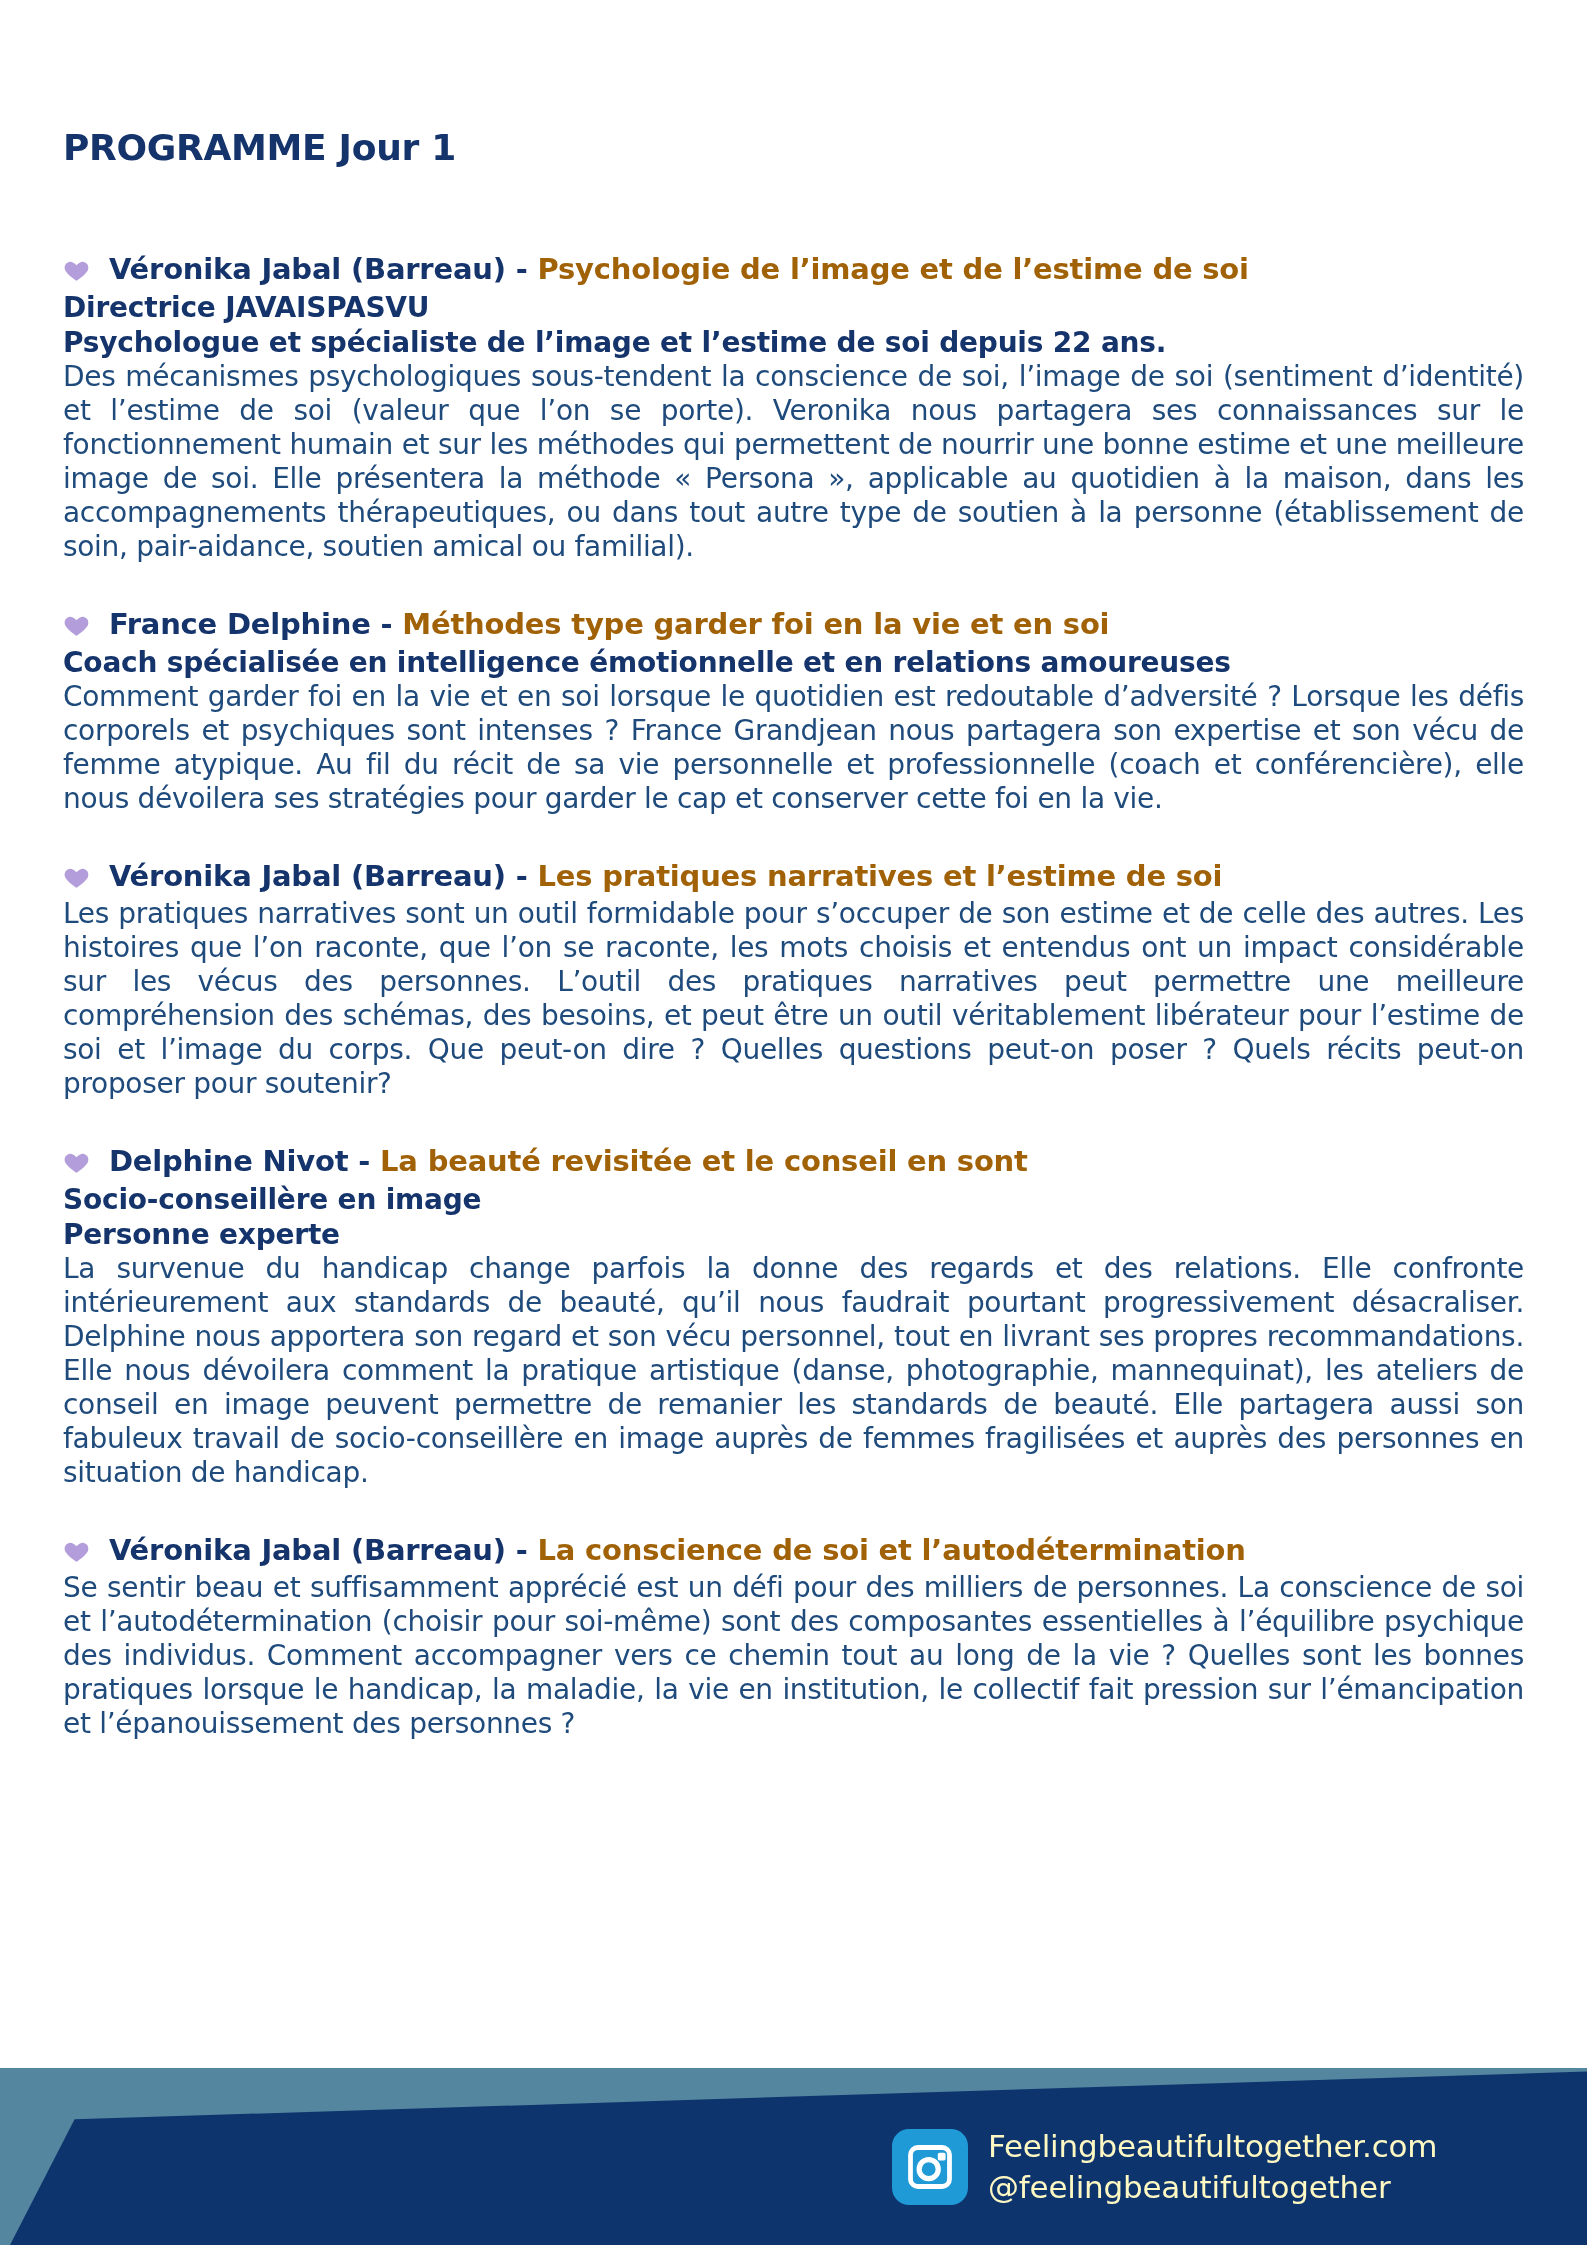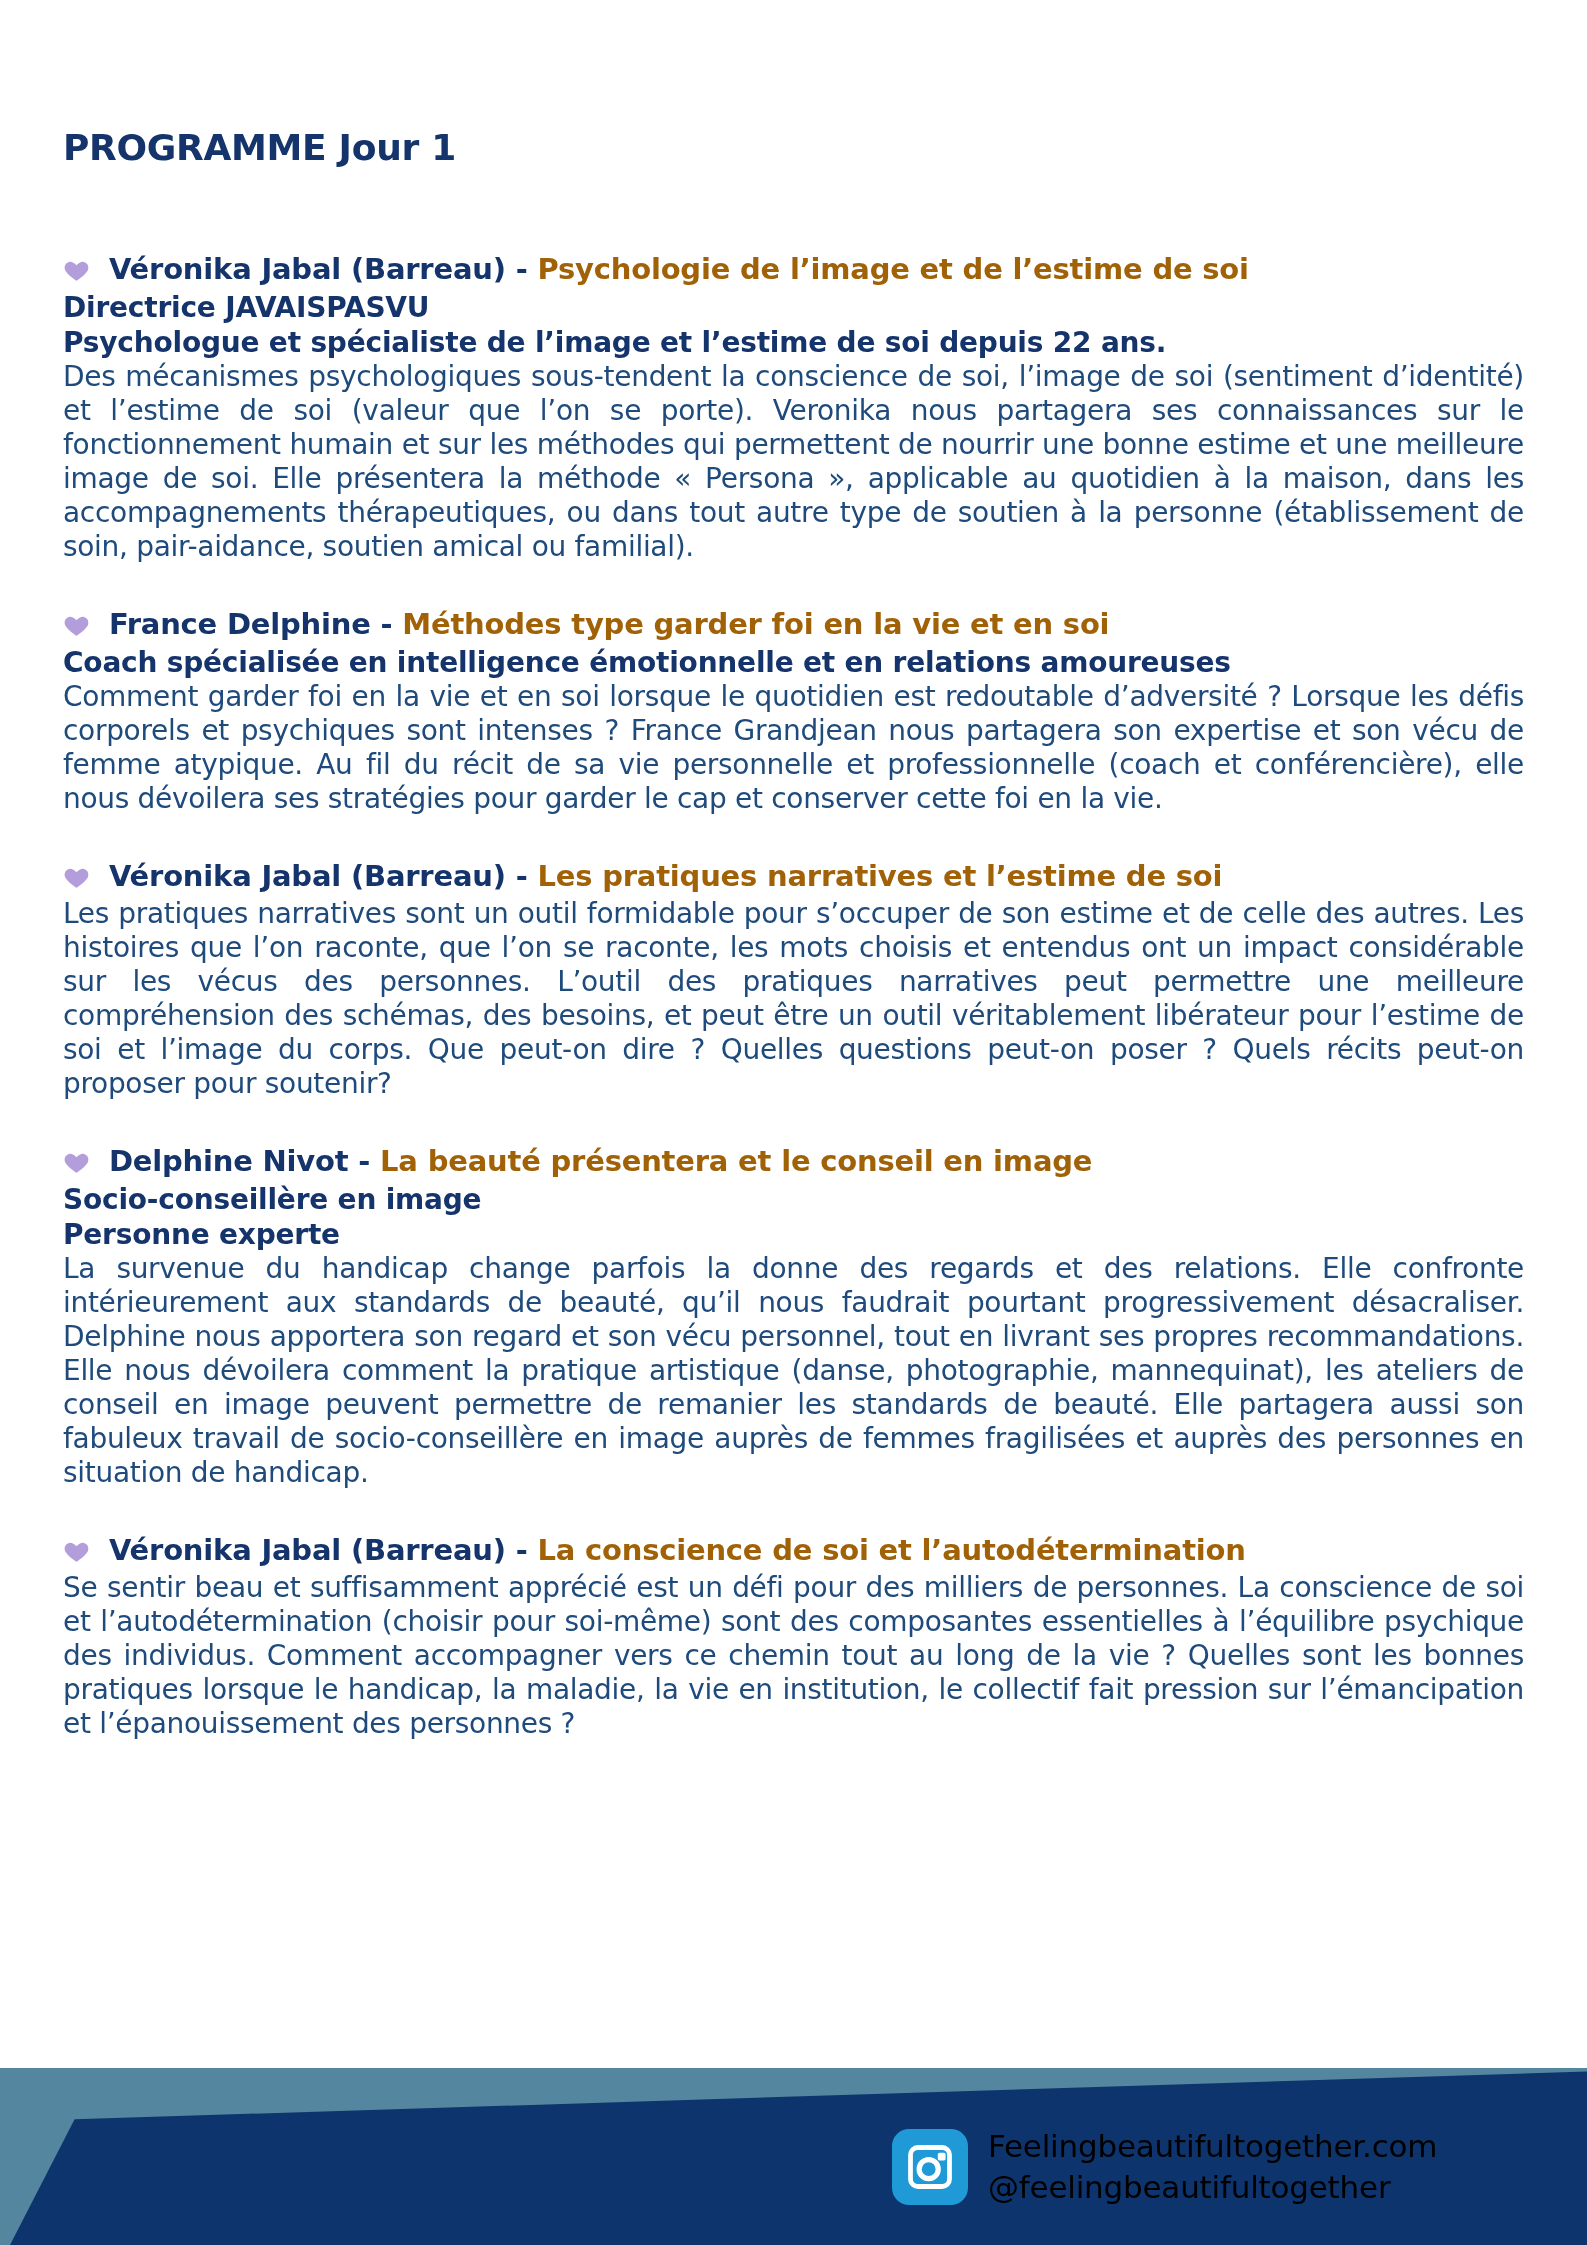--- a/index.html
+++ b/index.html
@@ -81,21 +81,21 @@
     height: 76px;
     background: #1f9ad6;
     border-radius: 17px;
     display: flex;
     align-items: center;
     justify-content: center;
     flex: 0 0 auto;
   }
   .footer-text {
     margin-left: 20px;
-    color: #000000;
+    color: #fef9c3;
     font-size: 31px;
     line-height: 41px;
     font-weight: 400;
     letter-spacing: -0.2px;
   }
 </style>
 </head>
 <body>
 
 <div class="page-content">
@@ -137,21 +137,21 @@
     </div>
     <div class="desc">Les pratiques narratives sont un outil formidable pour s’occuper de son estime et de celle des autres. Les histoires que l’on raconte, que l’on se raconte, les mots choisis et entendus ont un impact considérable sur les vécus des personnes. L’outil des pratiques narratives peut permettre une meilleure compréhension des schémas, des besoins, et peut être un outil véritablement libérateur pour l’estime de soi et l’image du corps. Que peut-on dire ? Quelles questions peut-on poser ? Quels récits peut-on proposer pour soutenir?</div>
   </div>
 
   <div class="session">
     <div class="session-heading">
       <span class="heart-icon"><svg width="27" height="25" viewBox="0 0 24 22">
             <path d="M12 21S4.5 16.1 2 11.8C.6 8.6 2 5 5.5 4.3 7.7 3.9 9.8 5 12 7.3 14.2 5 16.3 3.9 18.5 4.3 22 5 23.4 8.6 22 11.8 19.5 16.1 12 21 12 21z" fill="#b39ddb"></path>
           </svg></span>
       <span>Delphine Nivot -</span>
-      <span class="topic">La beauté présentera et le conseil en image</span>
+      <span class="topic">La beauté revisitée et le conseil en sont</span>
     </div>
     <div class="cred">Socio-conseillère en image</div>
     <div class="cred">Personne experte</div>
     <div class="desc">La survenue du handicap change parfois la donne des regards et des relations. Elle confronte intérieurement aux standards de beauté, qu’il nous faudrait pourtant progressivement désacraliser. Delphine nous apportera son regard et son vécu personnel, tout en livrant ses propres recommandations. Elle nous dévoilera comment la pratique artistique (danse, photographie, mannequinat), les ateliers de conseil en image peuvent permettre de remanier les standards de beauté. Elle partagera aussi son fabuleux travail de socio-conseillère en image auprès de femmes fragilisées et auprès des personnes en situation de handicap.</div>
   </div>
 
   <div class="session">
     <div class="session-heading">
       <span class="heart-icon"><svg width="27" height="25" viewBox="0 0 24 22">
             <path d="M12 21S4.5 16.1 2 11.8C.6 8.6 2 5 5.5 4.3 7.7 3.9 9.8 5 12 7.3 14.2 5 16.3 3.9 18.5 4.3 22 5 23.4 8.6 22 11.8 19.5 16.1 12 21 12 21z" fill="#b39ddb"></path>

